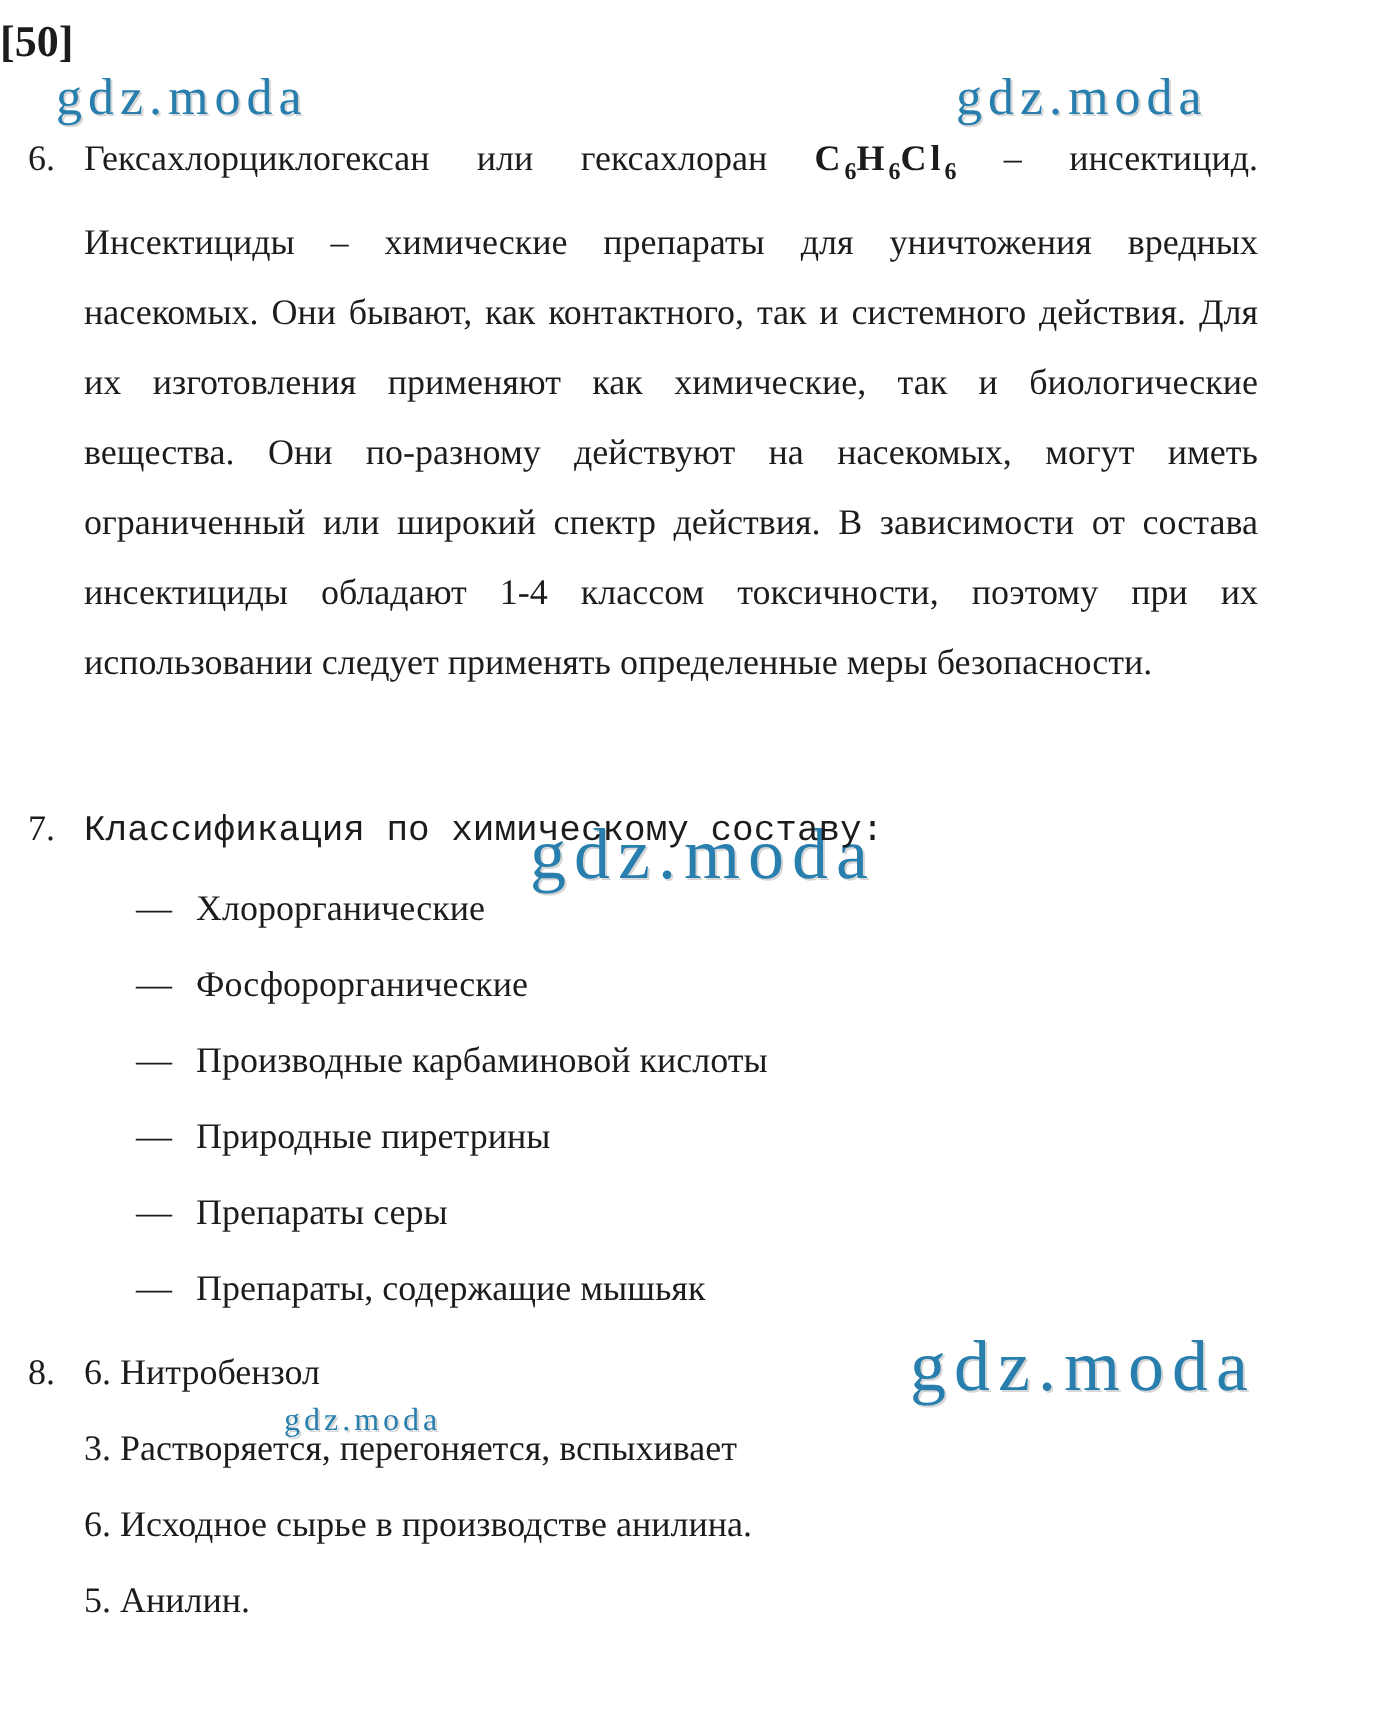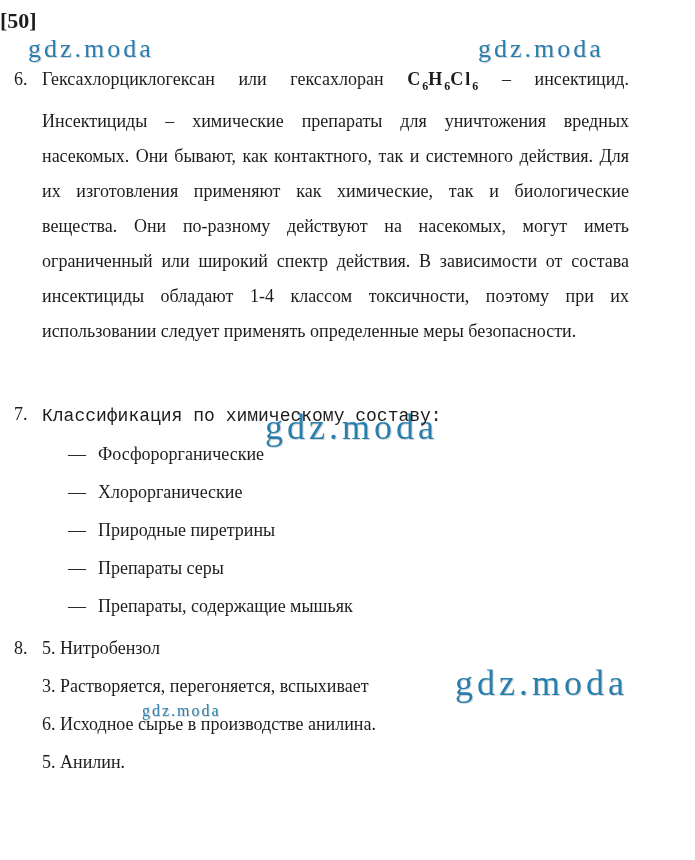--- a/index.html
+++ b/index.html
@@ -111,32 +111,33 @@
   <div class="item item6">
     <span class="item-num">6.</span>
     <div class="item-body"><span>Гексахлорциклогексан или гексахлоран </span><span class="formula"><span>C</span><sub>6</sub><span>H</span><sub>6</sub><span>Cl</span><sub>6</sub></span><span> – инсектицид.</span> <span>Инсектициды – химические препараты для уничтожения вредных насекомых. Они бывают, как контактного, так и системного действия. Для их изготовления применяют как химические, так и биологические вещества. Они по-разному действуют на насекомых, могут иметь ограниченный или широкий спектр действия. В зависимости от состава инсектициды обладают 1-4 классом токсичности, поэтому при их использовании следует применять определенные меры безопасности.</span></div>
   </div>
 
   <div class="item item7">
     <span class="item-num">7.</span>
     <div class="item-body">
       <div class="item7-title">Классификация по химическому составу:</div>
       <ul class="dash-list">
+        <li><span class="dash">—</span><span>Хлорорганические</span></li>
         <li><span class="dash">—</span><span>Фосфорорганические</span></li>
-        <li><span class="dash">—</span><span>Хлорорганические</span></li>
+        <li><span class="dash">—</span><span>Производные карбаминовой кислоты</span></li>
         <li><span class="dash">—</span><span>Природные пиретрины</span></li>
         <li><span class="dash">—</span><span>Препараты серы</span></li>
         <li><span class="dash">—</span><span>Препараты, содержащие мышьяк</span></li>
       </ul>
     </div>
   </div>
 
   <div class="item item8">
     <span class="item-num">8.</span>
     <div class="item-body">
-      <div class="num-line">5. Нитробензол</div>
+      <div class="num-line">6. Нитробензол</div>
       <div class="num-line">3. Растворяется, перегоняется, вспыхивает</div>
       <div class="num-line">6. Исходное сырье в производстве анилина.</div>
       <div class="num-line">5. Анилин.</div>
     </div>
   </div>
 
 </div>
 
 </body></html>

